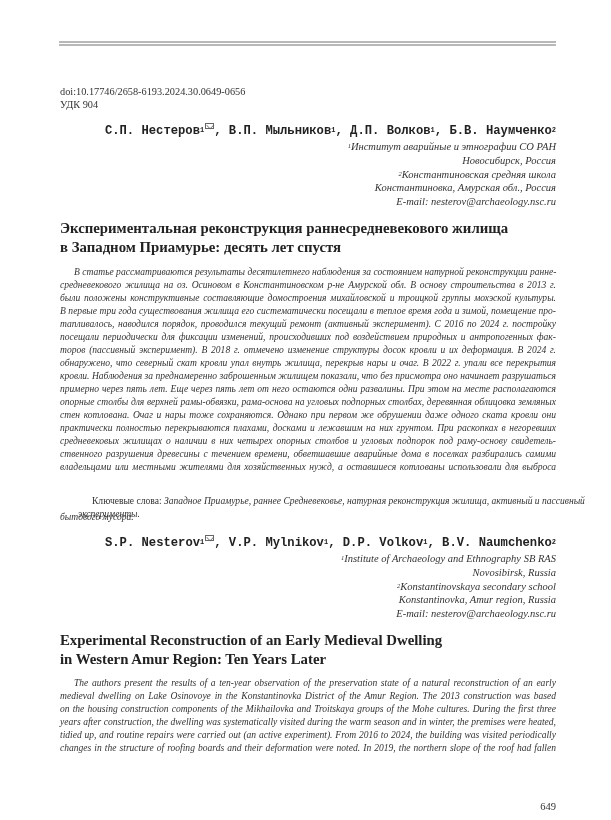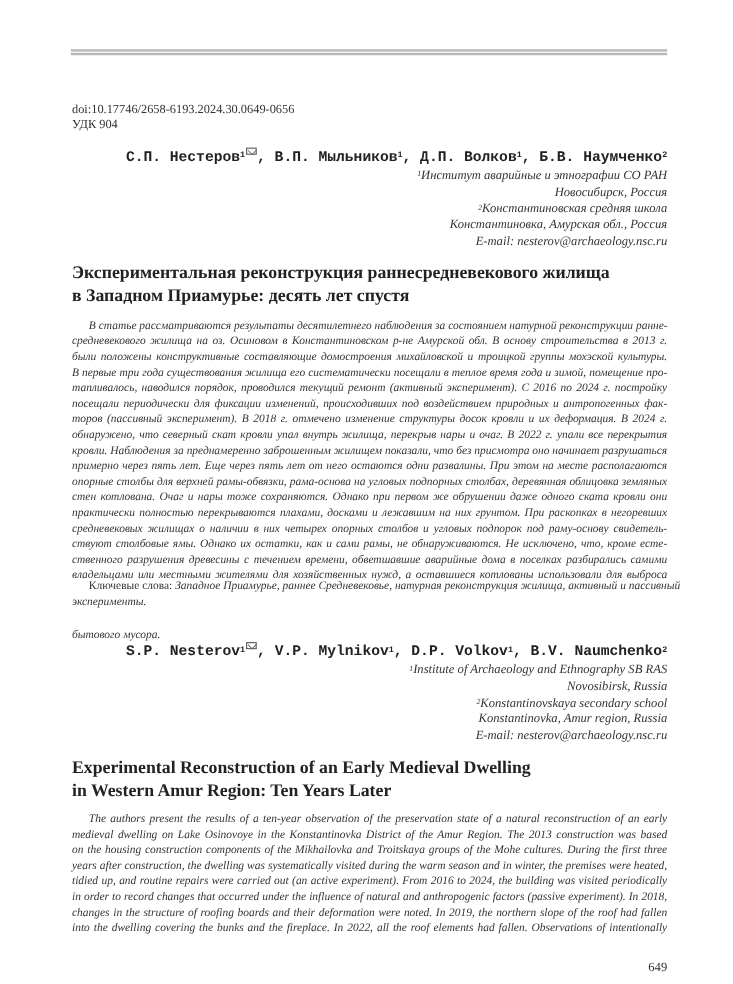--- a/index.html
+++ b/index.html
@@ -65,27 +65,26 @@
   <span class="ln">тапливалось, наводился порядок, проводился текущий ремонт (активный эксперимент). С 2016 по 2024 г. постройку</span>
   <span class="ln">посещали периодически для фиксации изменений, происходивших под воздействием природных и антропогенных фак-</span>
   <span class="ln">торов (пассивный эксперимент). В 2018 г. отмечено изменение структуры досок кровли и их деформация. В 2024 г.</span>
   <span class="ln">обнаружено, что северный скат кровли упал внутрь жилища, перекрыв нары и очаг. В 2022 г. упали все перекрытия</span>
   <span class="ln">кровли. Наблюдения за преднамеренно заброшенным жилищем показали, что без присмотра оно начинает разрушаться</span>
   <span class="ln">примерно через пять лет. Еще через пять лет от него остаются одни развалины. При этом на месте располагаются</span>
   <span class="ln">опорные столбы для верхней рамы-обвязки, рама-основа на угловых подпорных столбах, деревянная облицовка земляных</span>
   <span class="ln">стен котлована. Очаг и нары тоже сохраняются. Однако при первом же обрушении даже одного ската кровли они</span>
   <span class="ln">практически полностью перекрываются плахами, досками и лежавшим на них грунтом. При раскопках в негоревших</span>
   <span class="ln">средневековых жилищах о наличии в них четырех опорных столбов и угловых подпорок под раму-основу свидетель-</span>
-  <span class="ln">ствуют столбовые ямы. Однако их остатки, как и сами рамы, не обнаруживаются. Не исключено, что, кроме есте-</span>
   <span class="ln">ственного разрушения древесины с течением времени, обветшавшие аварийные дома в поселках разбирались самими</span>
   <span class="ln">владельцами или местными жителями для хозяйственных нужд, а оставшиеся котлованы использовали для выброса</span>
   <span class="ln last">бытового мусора.</span>
 </div>
 
-<div class="keywords" style="top:482px;">
+<div class="keywords" style="top:494px;margin-left:18px;">
   <span class="ln indent"><span>Ключевые слова</span>: <i>Западное Приамурье, раннее Средневековье, натурная реконструкция жилища, активный и пассивный</i></span>
   <span class="ln last"><i>эксперименты.</i></span>
 </div>
 
 <div class="authors" style="top:536px;">
   <span>S.P. Nesterov</span><sup>1</sup><span class="env"></span>,
   <span>V.P. Mylnikov</span><sup>1</sup>,
   <span>D.P. Volkov</span><sup>1</sup>,
   <span>B.V. Naumchenko</span><sup>2</sup>
 </div>
@@ -102,18 +101,16 @@
   <div>Experimental Reconstruction of an Early Medieval Dwelling</div>
   <div>in Western Amur Region: Ten Years Later</div>
 </div>
 
 <div class="abstract" style="top:676px;">
   <span class="ln indent">The authors present the results of a ten-year observation of the preservation state of a natural reconstruction of an early</span>
   <span class="ln">medieval dwelling on Lake Osinovoye in the Konstantinovka District of the Amur Region. The 2013 construction was based</span>
   <span class="ln">on the housing construction components of the Mikhailovka and Troitskaya groups of the Mohe cultures. During the first three</span>
   <span class="ln">years after construction, the dwelling was systematically visited during the warm season and in winter, the premises were heated,</span>
   <span class="ln">tidied up, and routine repairs were carried out (an active experiment). From 2016 to 2024, the building was visited periodically</span>
-  <span class="ln">in order to record changes that occurred under the influence of natural and anthropogenic factors (passive experiment). In 2018,</span>
   <span class="ln">changes in the structure of roofing boards and their deformation were noted. In 2019, the northern slope of the roof had fallen</span>
-  <span class="ln">into the dwelling covering the bunks and the fireplace. In 2022, all the roof elements had fallen. Observations of intentionally</span>
 </div>
 
 <div class="pageno">649</div>
 
 </body></html>

